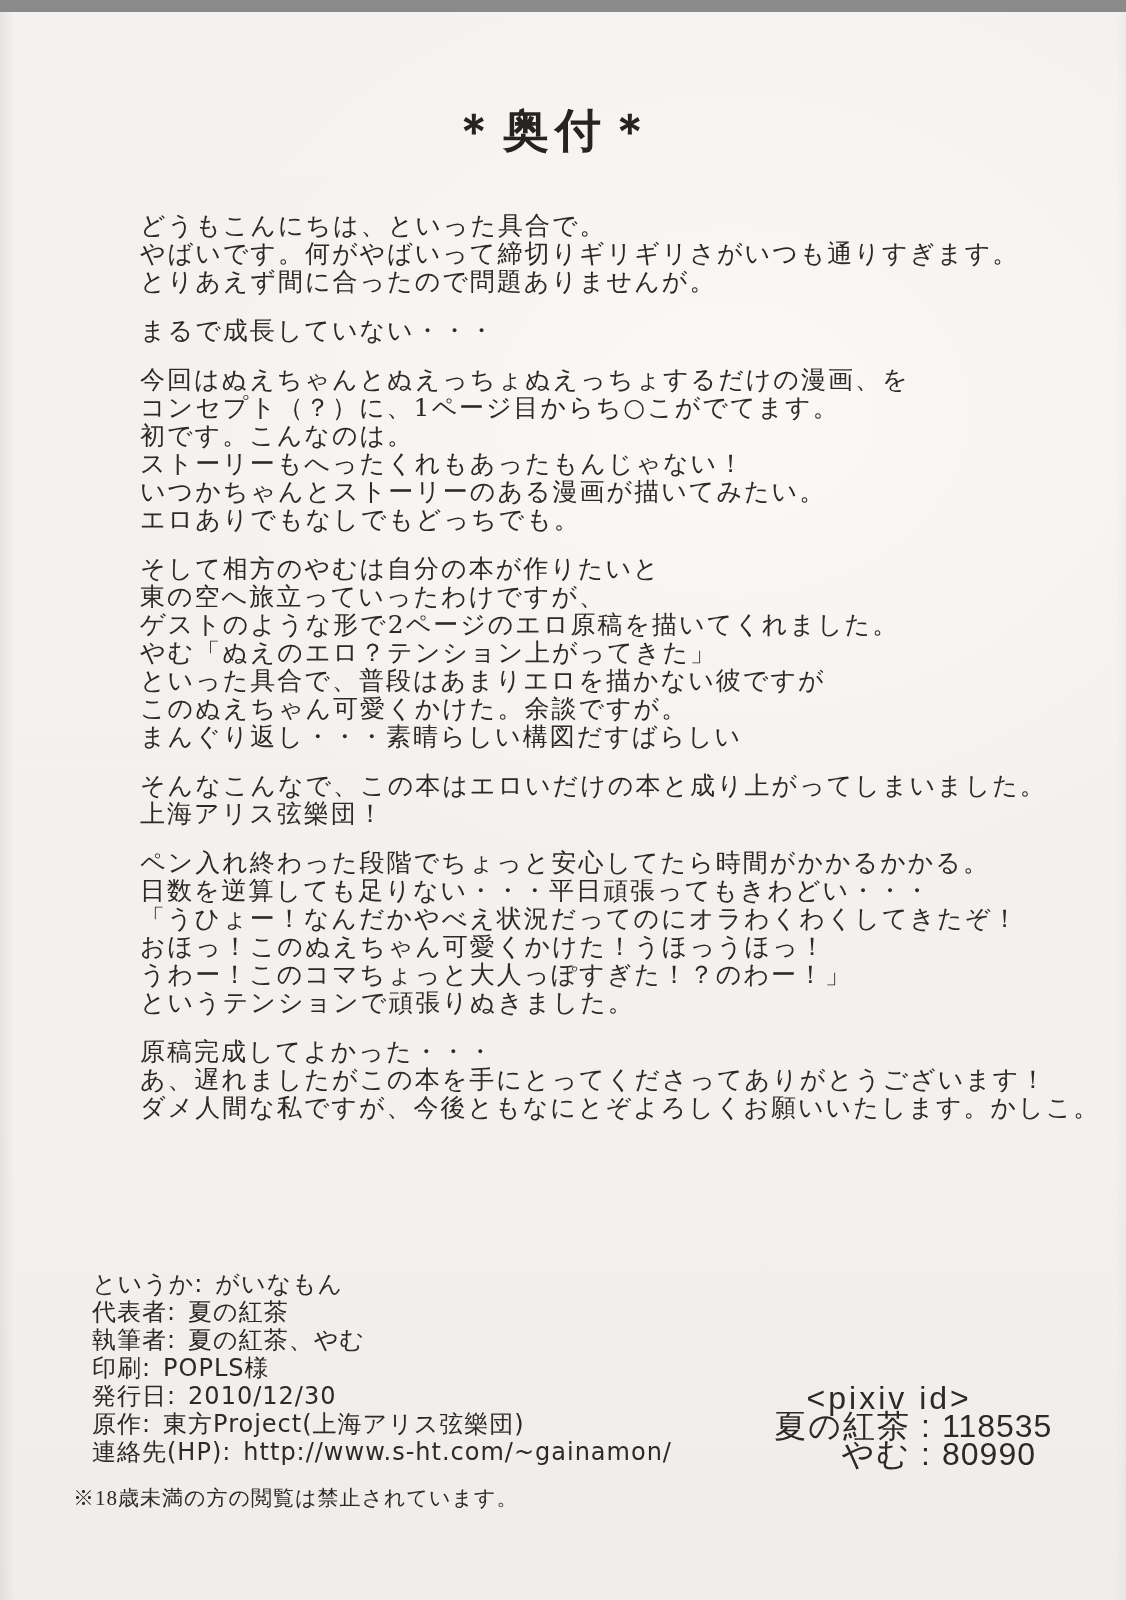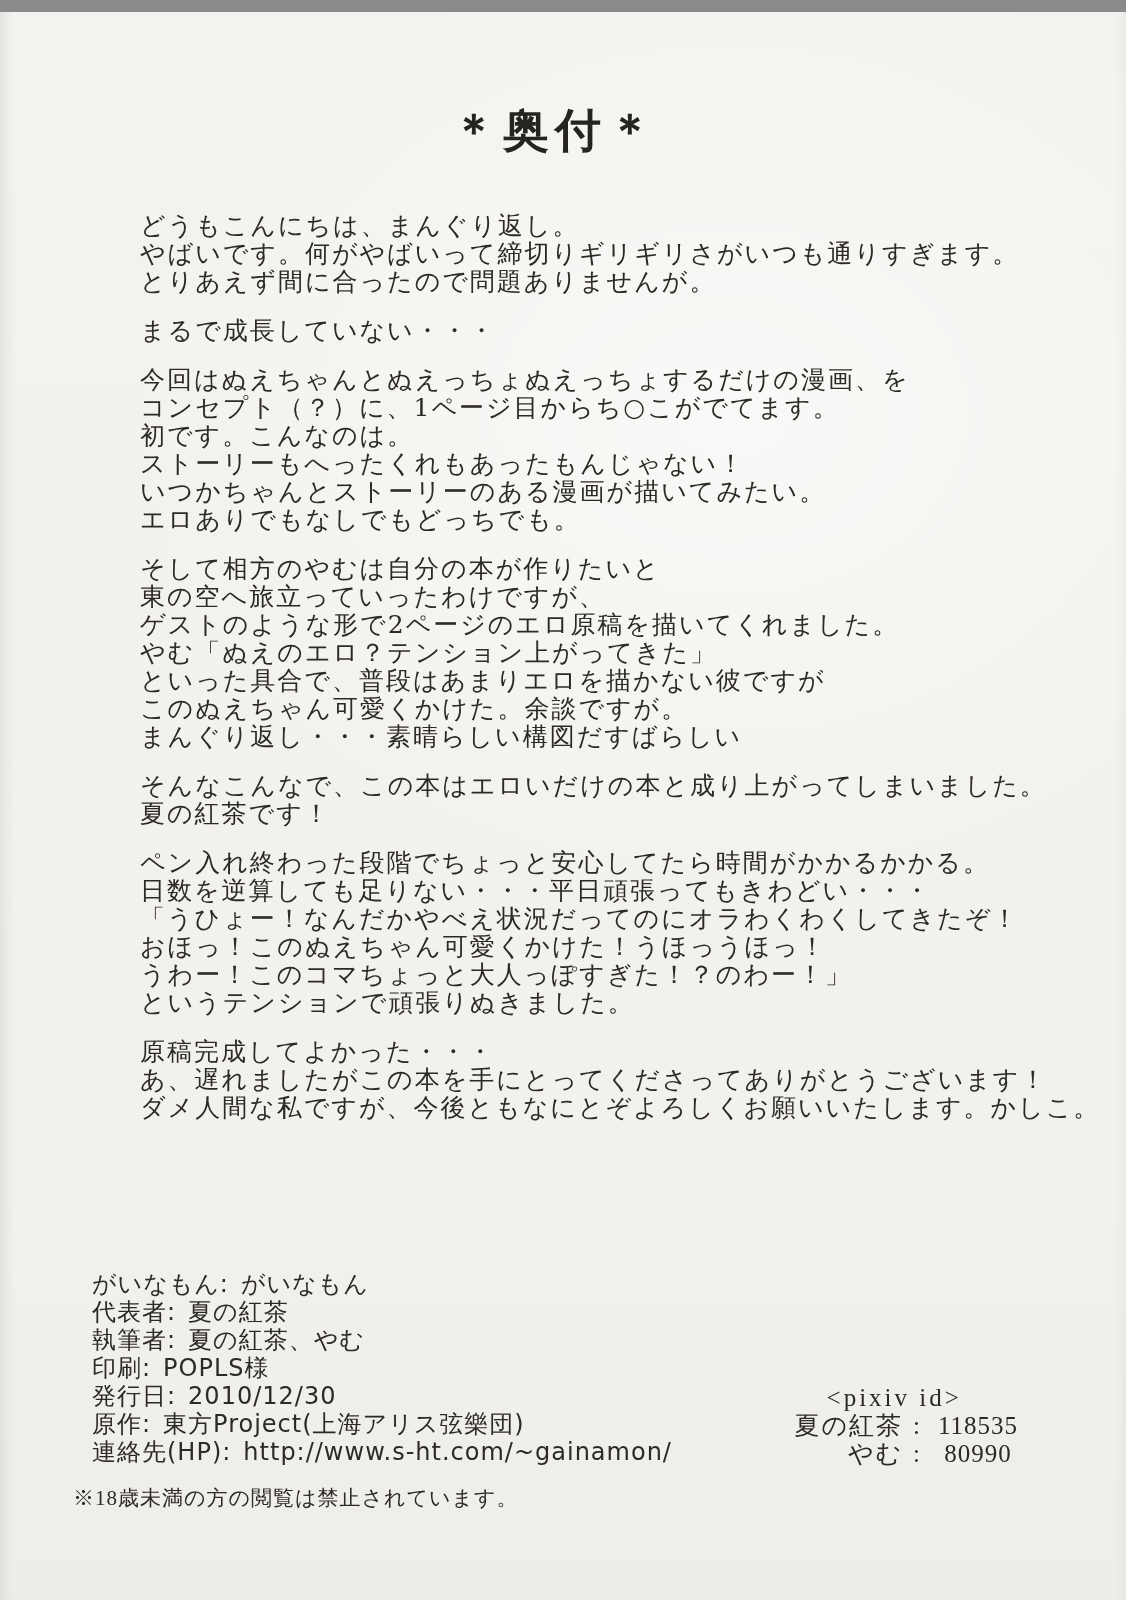--- a/index.html
+++ b/index.html
@@ -62,24 +62,24 @@
     font-family: "DejaVu Sans", "Liberation Sans", sans-serif;
     font-size: 24px;
     line-height: 28px;
     letter-spacing: 1px;
     color: #2c2a27;
   }
   .colophon .crow { white-space: nowrap; }
   .colophon .clabel { margin-right: 12px; }
   .pixiv {
     position: absolute;
-    right: 102px;
+    right: 92px;
     top: 1372px;
-    font-family: Liberation Serif, serif;
-    font-size: 25px;
+    font-family: Liberation Sans, sans-serif;
+    font-size: 32px;
     line-height: 28px;
     letter-spacing: 2px;
     color: #2c2a27;
     text-align: right;
   }
   .pixiv .pixiv-header {
     text-align: center;
     padding-right: 30px;
     letter-spacing: 3px;
   }
@@ -110,21 +110,21 @@
 </style>
 </head>
 <body>
 
 <div class="paper">
 
   <h1 class="title">＊奥付＊</h1>
 
   <div class="letter" id="letter">
       <div class="para">
-        <div class="line">どうもこんにちは、まんぐり返し。</div>
+        <div class="line">どうもこんにちは、といった具合で。</div>
         <div class="line">やばいです。何がやばいって締切りギリギリさがいつも通りすぎます。</div>
         <div class="line">とりあえず間に合ったので問題ありませんが。</div>
       </div>
       <div class="para">
         <div class="line">まるで成長していない・・・</div>
       </div>
       <div class="para">
         <div class="line">今回はぬえちゃんとぬえっちょぬえっちょするだけの漫画、を</div>
         <div class="line">コンセプト（？）に、1ページ目からち○こがでてます。</div>
         <div class="line">初です。こんなのは。</div>
@@ -136,39 +136,39 @@
         <div class="line">そして相方のやむは自分の本が作りたいと</div>
         <div class="line">東の空へ旅立っていったわけですが、</div>
         <div class="line">ゲストのような形で2ページのエロ原稿を描いてくれました。</div>
         <div class="line">やむ「ぬえのエロ？テンション上がってきた」</div>
         <div class="line">といった具合で、普段はあまりエロを描かない彼ですが</div>
         <div class="line">このぬえちゃん可愛くかけた。余談ですが。</div>
         <div class="line">まんぐり返し・・・素晴らしい構図だすばらしい</div>
       </div>
       <div class="para">
         <div class="line">そんなこんなで、この本はエロいだけの本と成り上がってしまいました。</div>
-        <div class="line">夏の紅茶です！</div>
+        <div class="line">上海アリス弦樂団！</div>
       </div>
       <div class="para">
         <div class="line">ペン入れ終わった段階でちょっと安心してたら時間がかかるかかる。</div>
         <div class="line">日数を逆算しても足りない・・・平日頑張ってもきわどい・・・</div>
         <div class="line">「うひょー！なんだかやべえ状況だってのにオラわくわくしてきたぞ！</div>
         <div class="line">おほっ！このぬえちゃん可愛くかけた！うほっうほっ！</div>
         <div class="line">うわー！このコマちょっと大人っぽすぎた！？のわー！」</div>
         <div class="line">というテンションで頑張りぬきました。</div>
       </div>
       <div class="para">
         <div class="line">原稿完成してよかった・・・</div>
         <div class="line">あ、遅れましたがこの本を手にとってくださってありがとうございます！</div>
         <div class="line">ダメ人間な私ですが、今後ともなにとぞよろしくお願いいたします。かしこ。</div>
       </div>
     </div>
 
   <div class="colophon" id="colophon">
-      <div class="crow"><span class="clabel">がいなもん:</span><span class="cvalue">がいなもん</span></div>
+      <div class="crow"><span class="clabel">というか:</span><span class="cvalue">がいなもん</span></div>
       <div class="crow"><span class="clabel">代表者:</span><span class="cvalue">夏の紅茶</span></div>
       <div class="crow"><span class="clabel">執筆者:</span><span class="cvalue">夏の紅茶、やむ</span></div>
       <div class="crow"><span class="clabel">印刷:</span><span class="cvalue">POPLS様</span></div>
       <div class="crow"><span class="clabel">発行日:</span><span class="cvalue">2010/12/30</span></div>
       <div class="crow"><span class="clabel">原作:</span><span class="cvalue">東方Project(上海アリス弦樂団)</span></div>
       <div class="crow"><span class="clabel">連絡先(HP):</span><span class="cvalue">http://www.s-ht.com/~gainamon/</span></div>
     </div>
 
   <div class="pixiv">
     <div class="pixiv-header">&lt;pixiv id&gt;</div>

